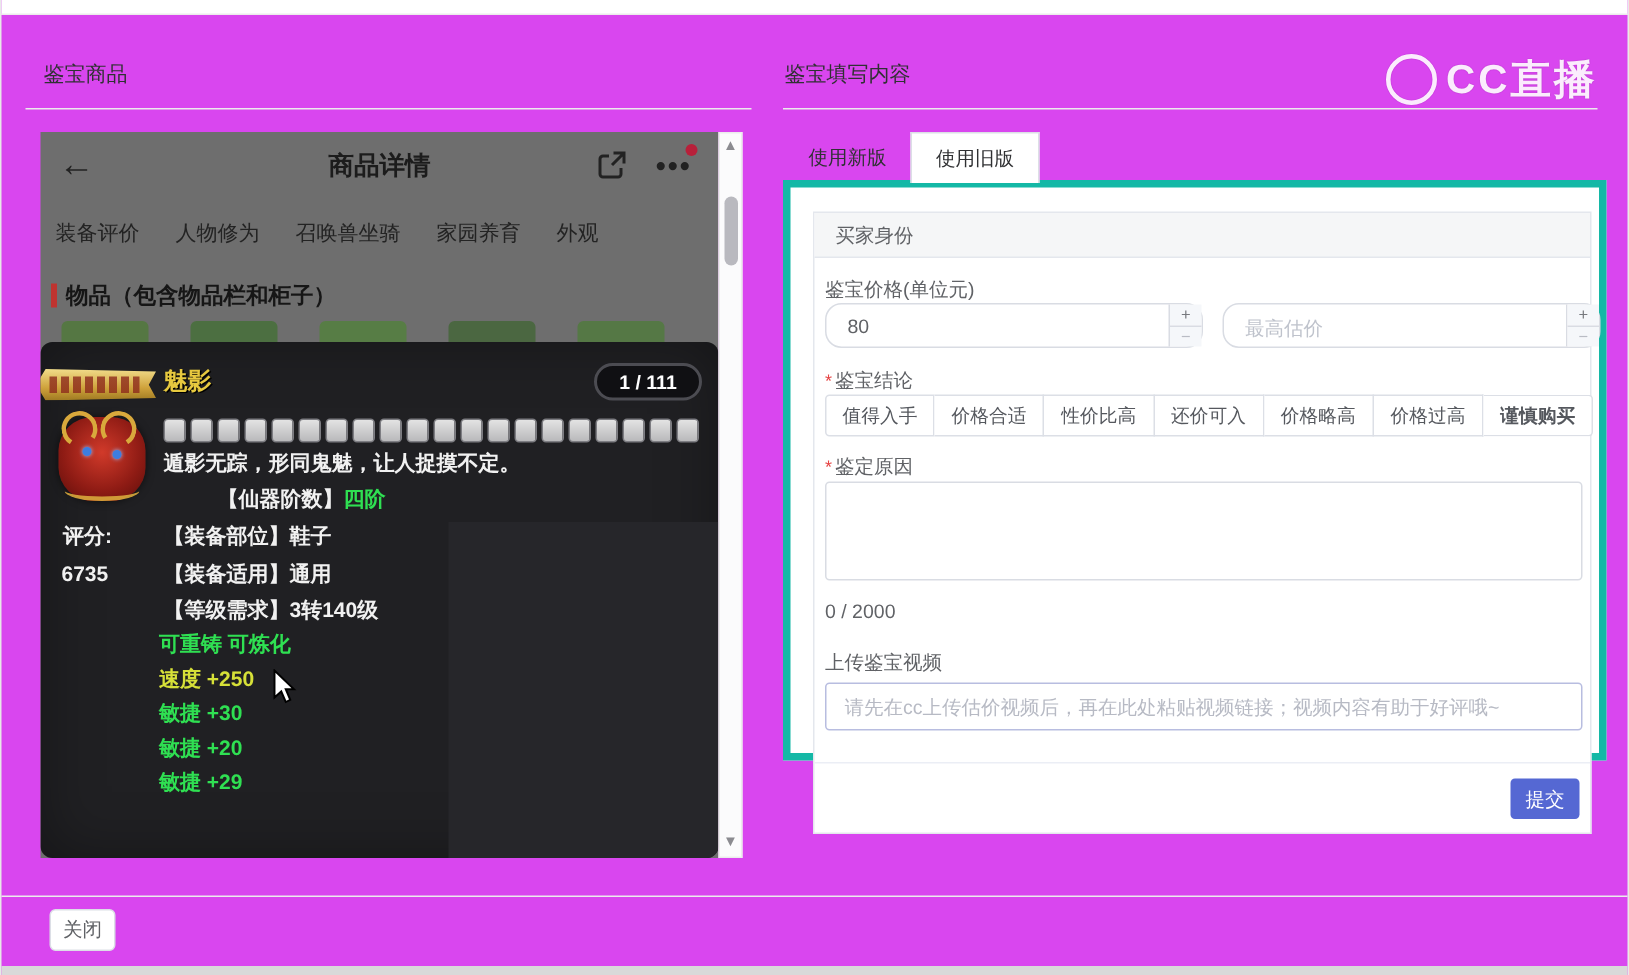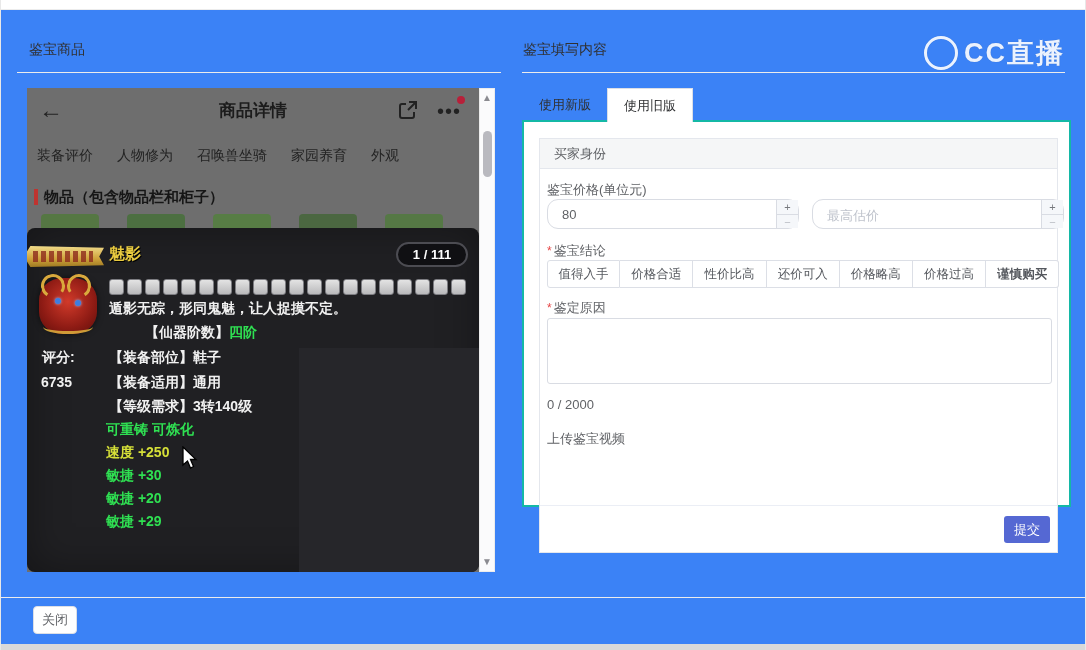--- a/index.html
+++ b/index.html
@@ -1,18 +1,18 @@
 <!DOCTYPE html>
 <html><head>
 <meta charset="utf-8">
 <style>
   * { margin:0; padding:0; box-sizing:border-box; }
   html,body { width:1086px; height:650px; overflow:hidden; background:#fff;
     font-family:"Liberation Sans","DejaVu Sans",sans-serif; }
-  .modal { position:relative; width:1086px; height:650px; background:#3b82f6;
+  .modal { position:relative; width:1086px; height:650px; background:#d946ef;
     border-left:1px solid #e8e8e8; border-right:1px solid #e8e8e8; }
   .abs { position:absolute; }
 
   
   .top-strip { left:0; top:0; width:100%; height:10px; background:#fff; border-bottom:1px solid #ececec; }
 
   
   .panel-title { font-size:14px; color:#303133; }
   .hdivider { height:1px; background:#ececec; }
 
@@ -78,21 +78,21 @@
   .watermark { right:20px; top:35px; display:flex; align-items:center; opacity:.9; }
   .wm-circle { width:34px; height:34px; border-radius:50%; border:3px solid #fff; margin-right:6px;
     box-shadow:0 0 1px rgba(0,0,0,.22), inset 0 0 1px rgba(0,0,0,.22); }
   .wm-text { font-size:27px; font-weight:bold; color:#fff; letter-spacing:2px;
     text-shadow:0 0 1px rgba(0,0,0,.25); }
 
   .tabs { left:522px; top:88px; height:33px; display:flex; z-index:2; }
   .tab { height:33px; padding:0 16px; font-size:13px; color:#303133; display:flex; align-items:center; }
   .tab.active { background:#fff; border:1px solid #dcdfe6; border-bottom:none; height:34px; position:relative; z-index:3; }
 
-  .content-box { left:521px; top:120px; width:549px; height:387px; border:2px solid #14b8a6; background:#fff; }
+  .content-box { left:521px; top:120px; width:549px; height:387px; border:5px solid #14b8a6; background:#fff; }
   .fieldset { position:absolute; left:15px; top:16px; width:519px; height:415px; border:1px solid #e4e7ed; background:#fff; }
   .fs-header { height:30px; background:#f5f6f7; border-bottom:1px solid #e4e7ed; display:flex; align-items:center;
     padding-left:14px; font-size:13px; color:#606266; }
 
   .form-label { position:absolute; left:7px; font-size:13px; color:#606266; }
   .req::before { content:"*"; color:#e64545; margin-right:2px; font-size:12px; }
 
   .num-input { position:absolute; height:30px; border:1px solid #d9dce3; border-radius:11px; background:#fff; }
   .num-val { position:absolute; left:14px; top:7px; font-size:13px; color:#606266; }
   .num-ph { color:#bfc3cc; }
@@ -282,20 +282,21 @@
         <div class="cbtn">价格略高</div>
         <div class="cbtn">价格过高</div>
         <div class="cbtn">谨慎购买</div>
       </div>
 
       <div class="form-label req" style="top:160px;">鉴定原因</div>
       <textarea class="reason-area" style="top: 179px;"></textarea>
       <div class="counter" style="top:258px;">0 / 2000</div>
 
       <div class="form-label" style="top:291px;">上传鉴宝视频</div>
+      <input class="video-input" style="top: 313px;" placeholder="请先在cc上传估价视频后，再在此处粘贴视频链接；视频内容有助于好评哦~">
 
       <div class="fs-divider" style="top:366px;"></div>
       <button class="submit-btn" style="top:377px;">提交</button>
     </div>
   </div>
 
   <div class="abs footer-line"></div>
   <button class="abs close-btn">关闭</button>
   <div class="abs bottom-strip"></div>
 </div>

